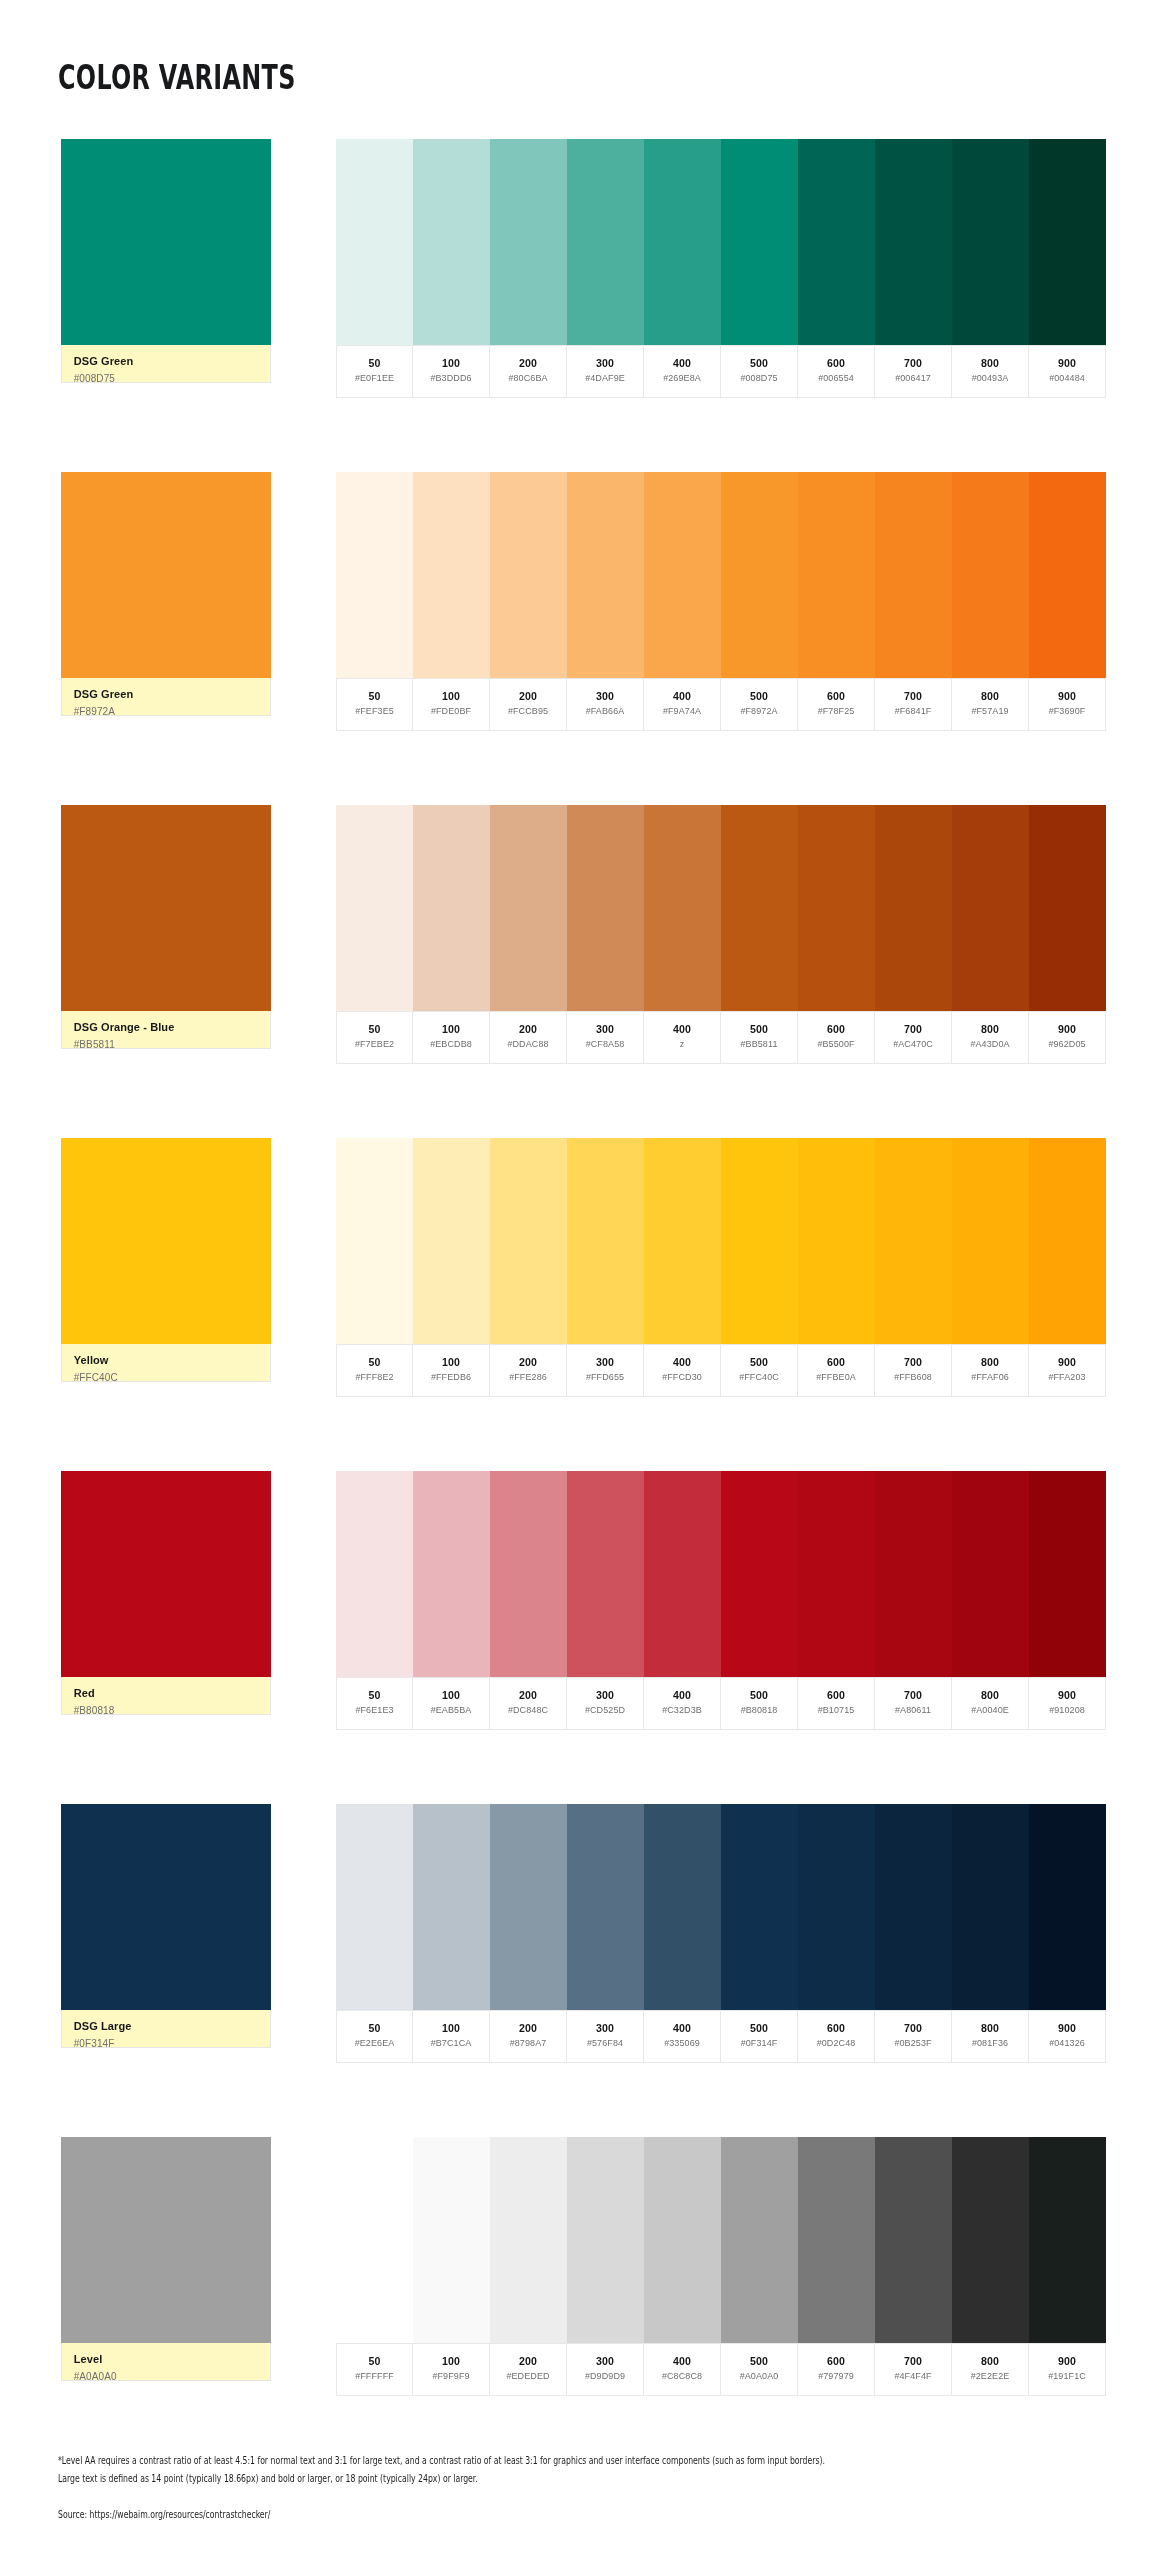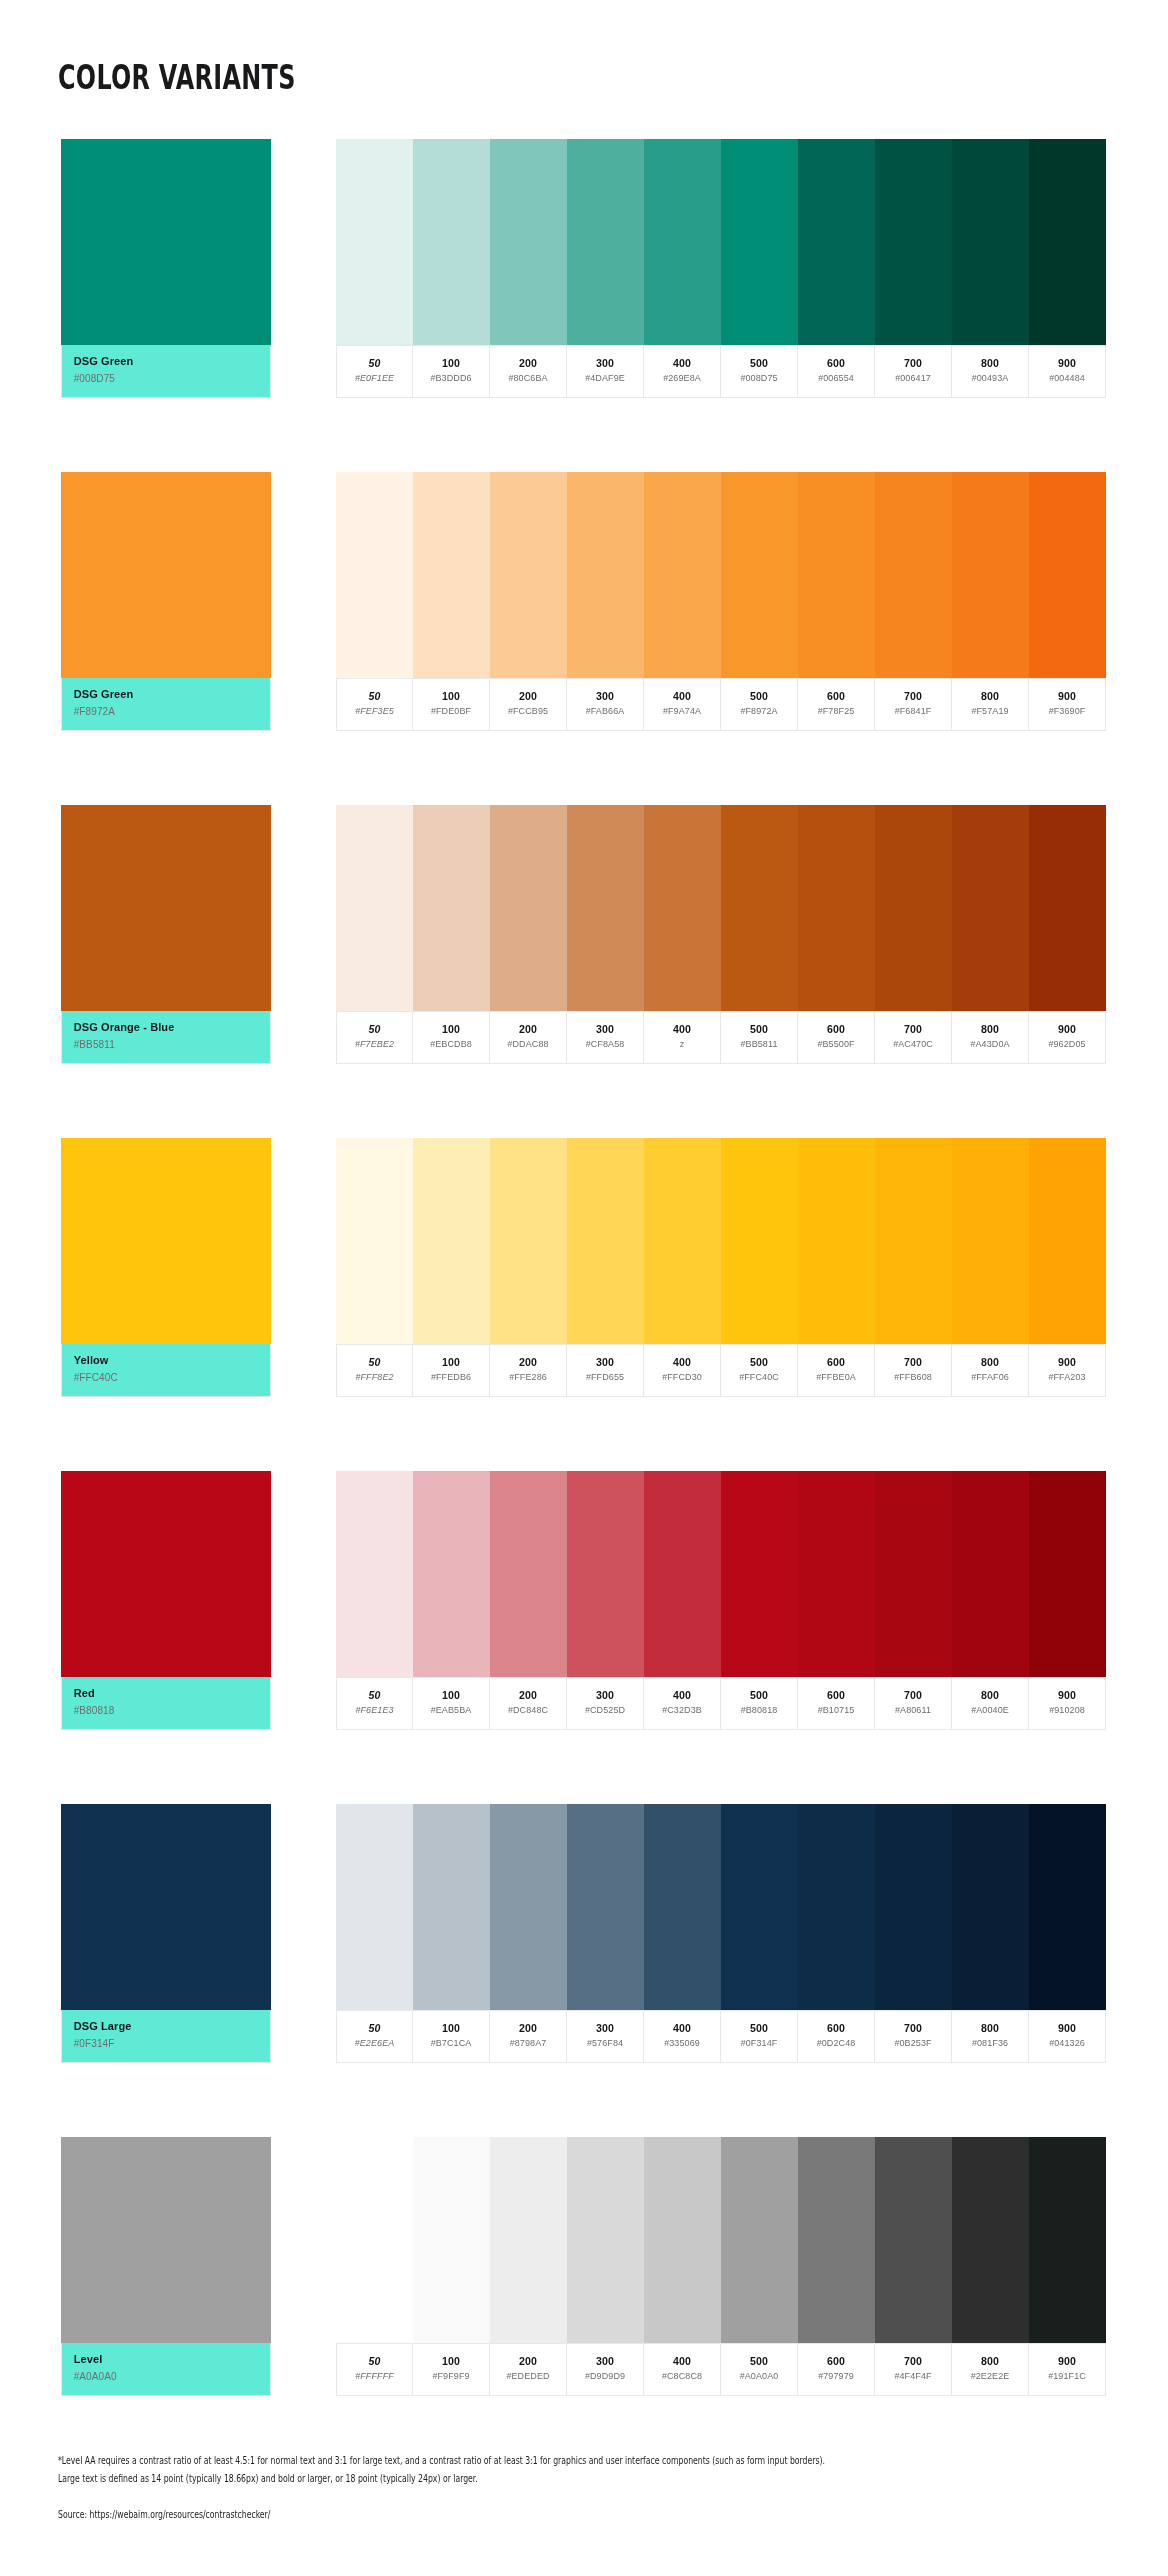--- a/index.html
+++ b/index.html
@@ -63,24 +63,24 @@
     background: #ffffff;
   }
 
   .base-swatch {
     width: 210px;
     height: 206px;
   }
 
   .base-label {
     width: 210px;
-    height: 53px;
+    height: 38px;
     border: 0.7px solid #e6e6e6;
     border-top: none;
-    background: #5eead4;
+    background: #fef9c3;
     padding: 10.2px 11.7px 0 11.7px;
   }
 
   .base-name {
     font-size: 11px;
     font-weight: bold;
     color: #171717;
     line-height: 1.2;
     letter-spacing: 0.1px;
   }
@@ -119,21 +119,20 @@
     height: 53px;
     border: 0.7px solid #e8e8e8;
     border-left: none;
     background: #ffffff;
     text-align: center;
     padding-top: 11px;
   }
 
   .variant:first-child .variant-label {
     border-left: 0.7px solid #e8e8e8;
-    font-style: italic;
   }
 
   .variant-weight {
     font-size: 10.6px;
     font-weight: bold;
     color: #171717;
     line-height: 1.25;
     letter-spacing: 0.1px;
   }
 

